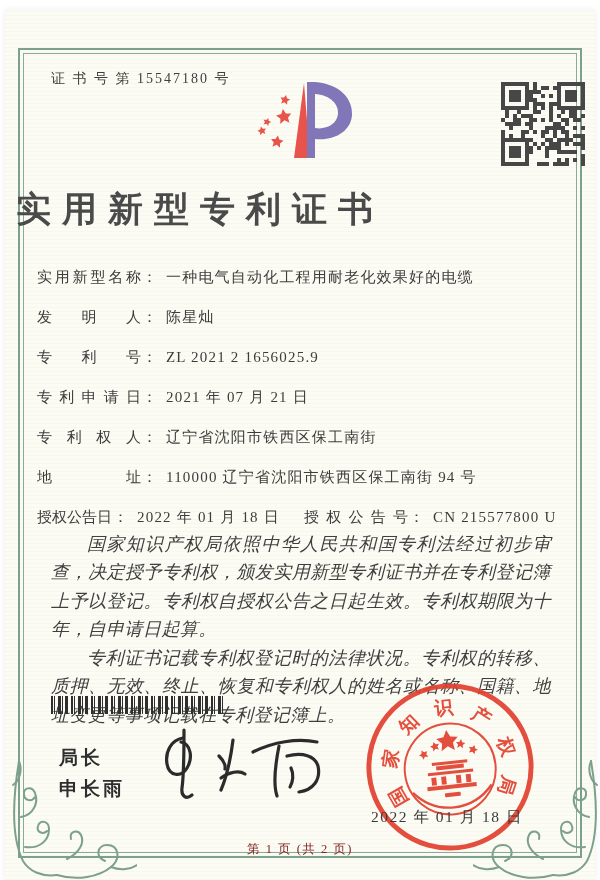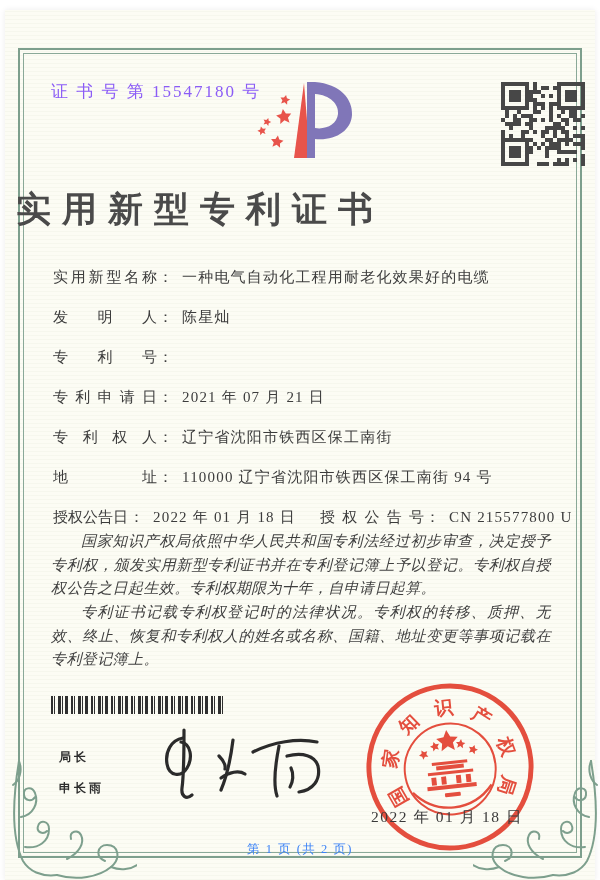--- a/index.html
+++ b/index.html
@@ -23,74 +23,74 @@
     border:2px solid #7d9f8d;pointer-events:none;
   }
   .frame-inner{
     position:absolute;left:18px;right:18px;top:43px;bottom:27px;
     border:1px solid #8aa998;pointer-events:none;
   }
   .corner{position:absolute;width:132px;height:132px;top:745px;}
   .corner.left{left:0;}
   .corner.right{left:468px;transform:scaleX(-1);}
   .cert-number{
-    position:absolute;left:46px;top:70px;
-    font-size:17px;letter-spacing:2px;color:#8b5cf6;
+    position:absolute;left:46px;top:60px;
+    font-size:14px;letter-spacing:2px;color:#404040;
   }
   .logo{position:absolute;left:233px;top:58px;width:134px;height:112px;}
   .qr{position:absolute;left:496px;top:72px;width:84px;height:84px;}
   .title{
     position:absolute;left:0;right:0;top:176px;
     text-align:left;font-size:35px;font-weight:600;
     letter-spacing:11px;padding-left:11px;color:#4a4a4a;
   }
-  .fields{position:absolute;left:48px;right:40px;top:247px;}
+  .fields{position:absolute;left:32px;right:40px;top:247px;}
   .frow{display:flex;align-items:center;height:40px;font-size:15px;white-space:nowrap;}
   .flabel{
     display:inline-block;width:104px;
     text-align:justify;text-align-last:justify;
     color:#3c3c3c;
   }
   .fcolon{margin-left:1px;}
   .fvalue{margin-left:9px;letter-spacing:1.2px;}
   .grant2{display:inline-flex;align-items:center;margin-left:24px;}
   .paras{
     position:absolute;left:46px;right:44px;top:520px;
-    font-size:15px;line-height:1.58;text-align:justify;
+    font-size:18px;line-height:1.58;text-align:justify;
     font-style:italic;color:#3f3f3f;
   }
   .paras p{margin:0;text-indent:2em;letter-spacing:0.4px;}
   .barcode{
     position:absolute;left:46px;top:686px;width:172px;height:18px;
     background:repeating-linear-gradient(90deg,
       #2f2f2f 0 2px,transparent 2px 3px,
       #2f2f2f 3px 4px,transparent 4px 7px,
       #2f2f2f 7px 10px,transparent 10px 11px,
       #2f2f2f 11px 12px,transparent 12px 14px,
       #2f2f2f 14px 17px,transparent 17px 20px);
   }
   .officer{
     position:absolute;left:54px;top:732px;
     font-family:"Liberation Sans","DejaVu Sans",sans-serif;
-    font-size:12px;font-weight:600;letter-spacing:3px;
+    font-size:19px;font-weight:600;letter-spacing:3px;
     line-height:31px;color:#2e2e2e;
   }
   .signature{position:absolute;left:136px;top:714px;width:190px;height:85px;}
   .seal{position:absolute;left:356px;top:668px;width:178px;height:178px;opacity:0.92;}
   .seal text{
     fill:#e2402f;font-size:19px;font-weight:bold;
     font-family:"Liberation Serif","DejaVu Serif",serif;
   }
   .seal-date{
     position:absolute;left:366px;top:797px;
     font-size:15.5px;letter-spacing:1.5px;color:#3a3a3a;z-index:5;
   }
   .footer{
     position:absolute;left:0;right:0;top:831px;
-    text-align:center;font-size:12.5px;letter-spacing:1.5px;color:#3b82f6;
+    text-align:center;font-size:12.5px;letter-spacing:1.5px;color:#7f1d1d;
   }
 </style>
 </head>
 <body>
 
 <div class="paper">
 
   <div class="frame-outer"></div>
   <div class="frame-inner"></div>
 
@@ -144,20 +144,21 @@
       <span class="fvalue">一种电气自动化工程用耐老化效果好的电缆</span>
     </div>
     <div class="frow">
       <span class="flabel">发明人</span>
         <span class="fcolon">：</span>
       <span class="fvalue">陈星灿</span>
     </div>
     <div class="frow">
       <span class="flabel">专利号</span>
         <span class="fcolon">：</span>
+      <span class="fvalue">ZL 2021 2 1656025.9</span>
     </div>
     <div class="frow">
       <span class="flabel">专利申请日</span>
         <span class="fcolon">：</span>
       <span class="fvalue">2021 年 07 月 21 日</span>
     </div>
     <div class="frow">
       <span class="flabel">专利权人</span>
         <span class="fcolon">：</span>
       <span class="fvalue">辽宁省沈阳市铁西区保工南街</span>

